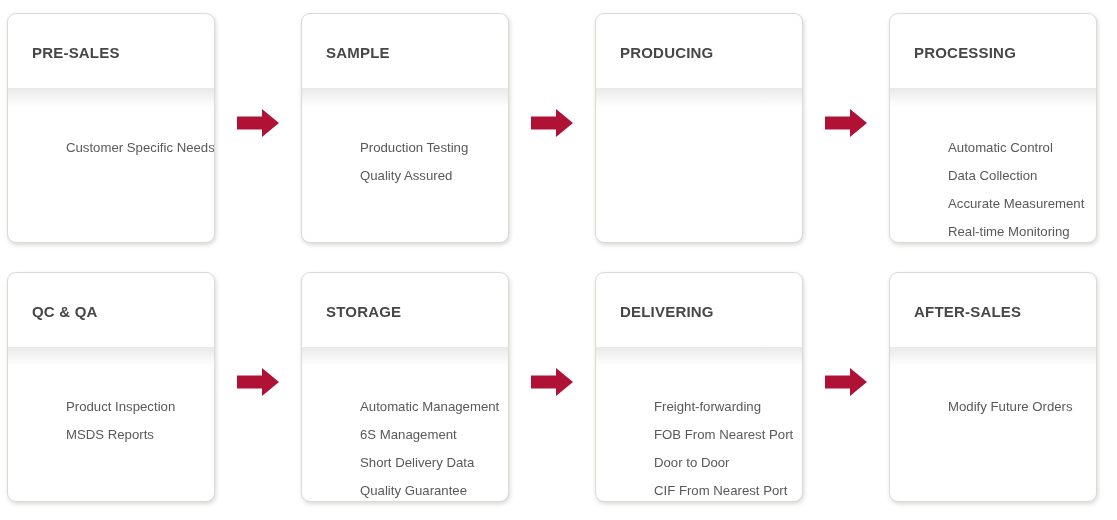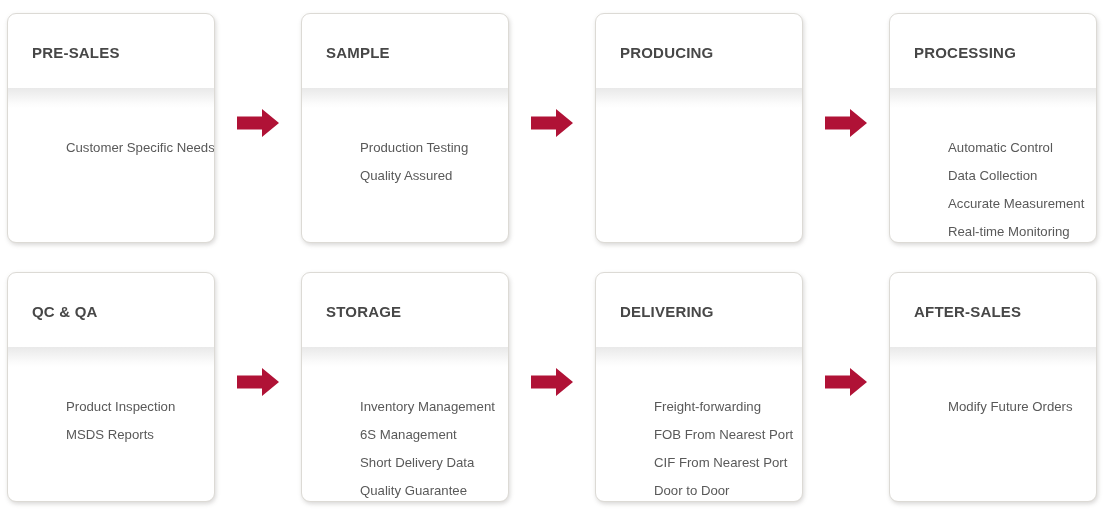--- a/index.html
+++ b/index.html
@@ -175,41 +175,41 @@
         <div class="arrow" style="color: rgb(176, 18, 54);">
           <svg viewBox="0 0 42 28" xmlns="http://www.w3.org/2000/svg" aria-hidden="true">
             <path d="M0 7.5 L25 7.5 L25 0 L42 14 L25 28 L25 20.5 L0 20.5 Z" fill="currentColor"></path>
           </svg>
         </div>
       </div>
       <div class="card">
         <div class="card-title">STORAGE</div>
         <div class="card-divider"></div>
         <ul class="card-list">
-          <li>Inventory Management</li>
+          <li>Automatic Management</li>
           <li>6S Management</li>
           <li>Short Delivery Data</li>
           <li>Quality Guarantee</li>
         </ul>
       </div>
       <div class="arrow-cell">
         <div class="arrow" style="color: rgb(176, 18, 54);">
           <svg viewBox="0 0 42 28" xmlns="http://www.w3.org/2000/svg" aria-hidden="true">
             <path d="M0 7.5 L25 7.5 L25 0 L42 14 L25 28 L25 20.5 L0 20.5 Z" fill="currentColor"></path>
           </svg>
         </div>
       </div>
       <div class="card">
         <div class="card-title">DELIVERING</div>
         <div class="card-divider"></div>
         <ul class="card-list">
           <li>Freight-forwarding</li>
           <li>FOB From Nearest Port</li>
+          <li>Door to Door</li>
           <li>CIF From Nearest Port</li>
-          <li>Door to Door</li>
         </ul>
       </div>
       <div class="arrow-cell">
         <div class="arrow" style="color: rgb(176, 18, 54);">
           <svg viewBox="0 0 42 28" xmlns="http://www.w3.org/2000/svg" aria-hidden="true">
             <path d="M0 7.5 L25 7.5 L25 0 L42 14 L25 28 L25 20.5 L0 20.5 Z" fill="currentColor"></path>
           </svg>
         </div>
       </div>
       <div class="card">

